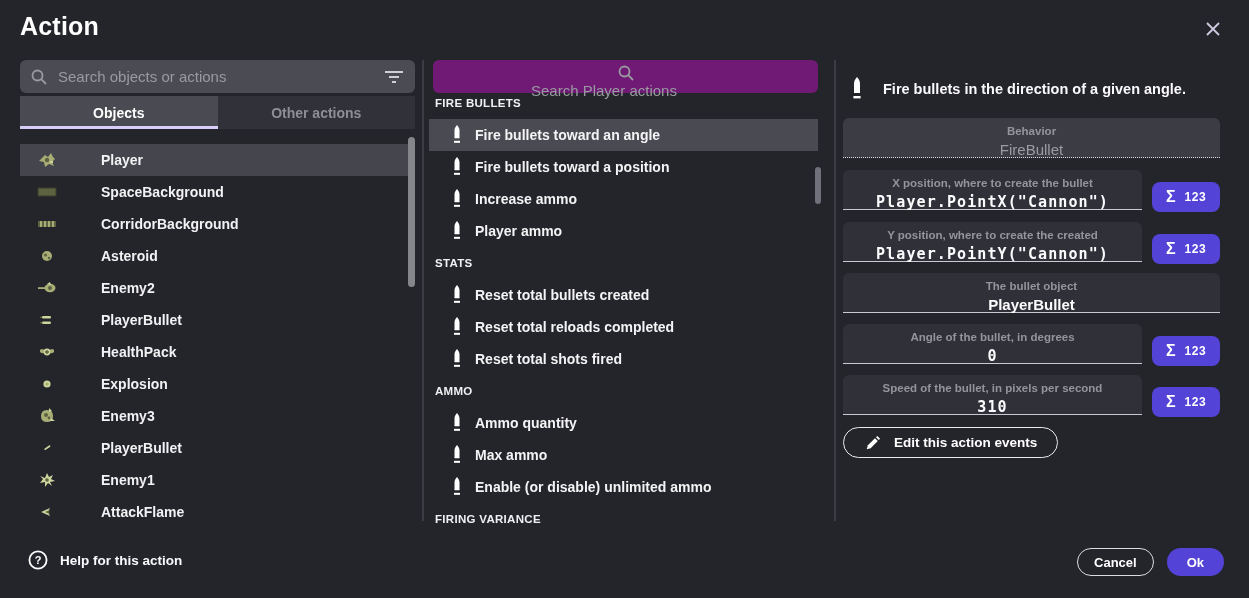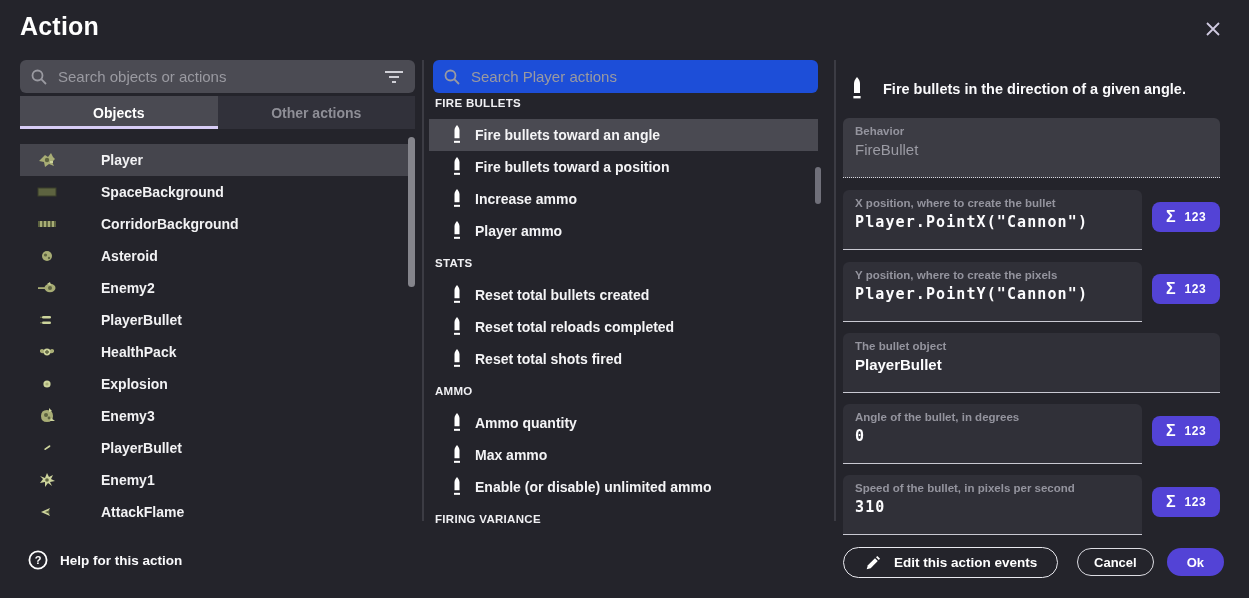--- a/index.html
+++ b/index.html
@@ -21,21 +21,21 @@
   
   .searchbox { position:absolute; height:33px; border-radius:6px; display:flex; align-items:center; padding:4px 10px; }
   .searchbox svg { flex:0 0 auto; }
   .searchbox input {
     flex:1; background:transparent; border:none; outline:none;
     font-family:"Liberation Sans", sans-serif; font-size:15px; color:#e8e8ec; margin-left:10px;
   }
   .searchbox input::placeholder { color:#9a9aa1; opacity:1; }
 
   .search-left { left:20px; top:60px; width:395px; background:#4b4b53; }
-  .search-mid  { left:433px; top:60px; width:385px; background:#1d4ed8; }
+  .search-mid  { left:433px; top:60px; width:385px; background:#701a75;flex-direction:column; }
   .filter-icon { margin-left:8px; cursor:pointer; }
 
   
   .tabs { position:absolute; left:20px; top:96px; width:395px; height:33px; display:flex; }
   .tab { flex:1; display:flex; align-items:center; justify-content:center;
          font-size:14px; font-weight:700; cursor:pointer; position:relative; }
   .tab.active { background:#4a4a52; color:#ffffff; }
   .tab.inactive { background:#31313a; color:#8e8e96; }
   .tab.active::after { content:""; position:absolute; left:0; right:0; bottom:0; height:3px; background:var(--tab-underline,#d8cdf6); }
 
@@ -66,22 +66,22 @@
 
   
   .right-panel { position:absolute; left:843px; top:60px; width:377px; }
   .desc-row { height:58px; display:flex; align-items:center; }
   .desc-icon { width:14px; height:28px; margin:0 18px 0 8px; display:inline-flex; align-items:center; }
   .desc-text { font-size:14.5px; font-weight:700; color:#fafafc; }
 
   .field-row { position:relative; }
   .field-box {
     background:#303038; border-radius:6px 6px 0 0;
-    height:60px; padding:6px 12px 0 12px; width:299px;
-    border-bottom:1px solid #c9c9d2; cursor:text;
+    height:40px; padding:6px 12px 0 12px; width:299px;
+    border-bottom:1px solid #c9c9d2; cursor:text;text-align:center;
   }
   .field-box.full { width:377px; }
   .field-box.disabled {
     background:#3c3c44; border-bottom:1px dotted #d8d8e0; cursor:default;
   }
   .field-label { font-size:11.5px; font-weight:600; color:#94949e; line-height:15px; }
   .field-value { font-size:15px; font-weight:600; color:#fcfcfe; line-height:22px; white-space:nowrap; }
   .field-value.mono { font-family:"DejaVu Sans Mono", monospace; letter-spacing:1.1px; font-size:15px; }
   .field-box.disabled .field-value { color:#9b9ba4; font-weight:400; }
 
@@ -406,21 +406,21 @@
             <div class="field-value mono">Player.PointX("Cannon")</div>
           </div>
           <button class="expr-btn">
             <span class="expr-sigma">Σ</span>
             <span class="expr-123">123</span>
           </button>
         </div>
         <div class="gap12"></div>
         <div class="field-row">
           <div class="field-box">
-            <div class="field-label">Y position, where to create the pixels</div>
+            <div class="field-label">Y position, where to create the created</div>
             <div class="field-value mono">Player.PointY("Cannon")</div>
           </div>
           <button class="expr-btn">
             <span class="expr-sigma">Σ</span>
             <span class="expr-123">123</span>
           </button>
         </div>
         <div class="gap11"></div>
         <div class="field-row">
           <div class="field-box full">

